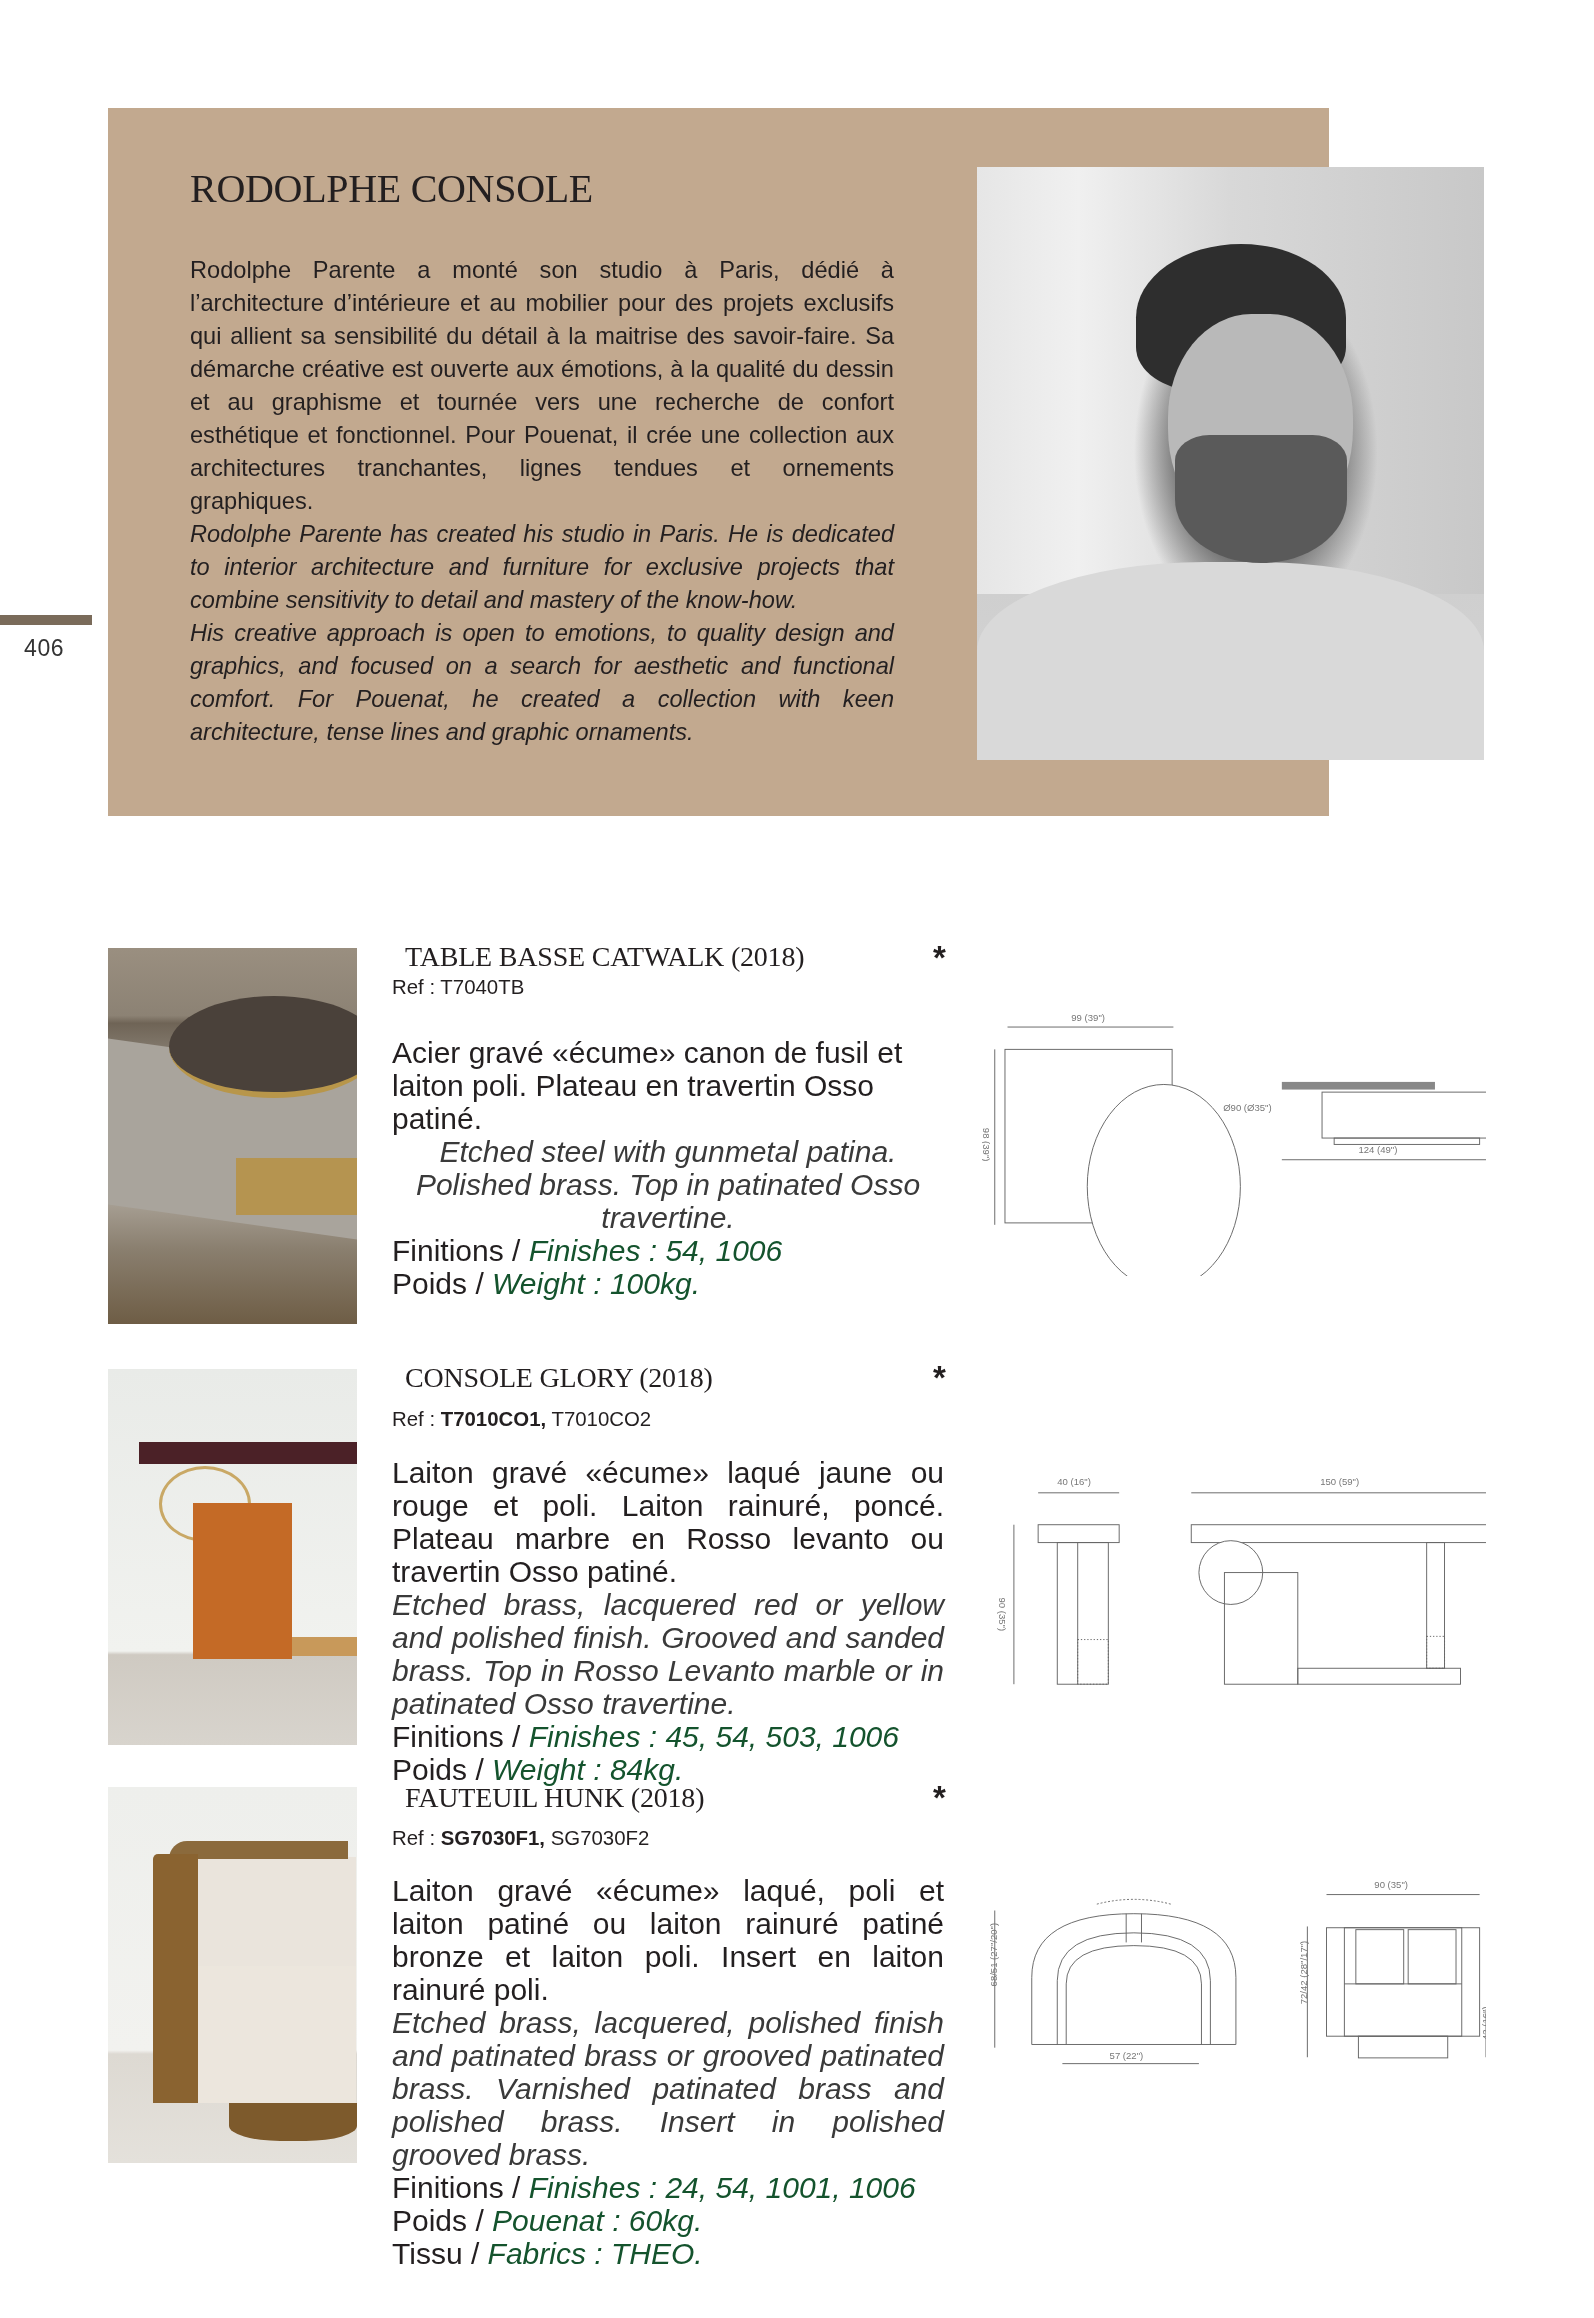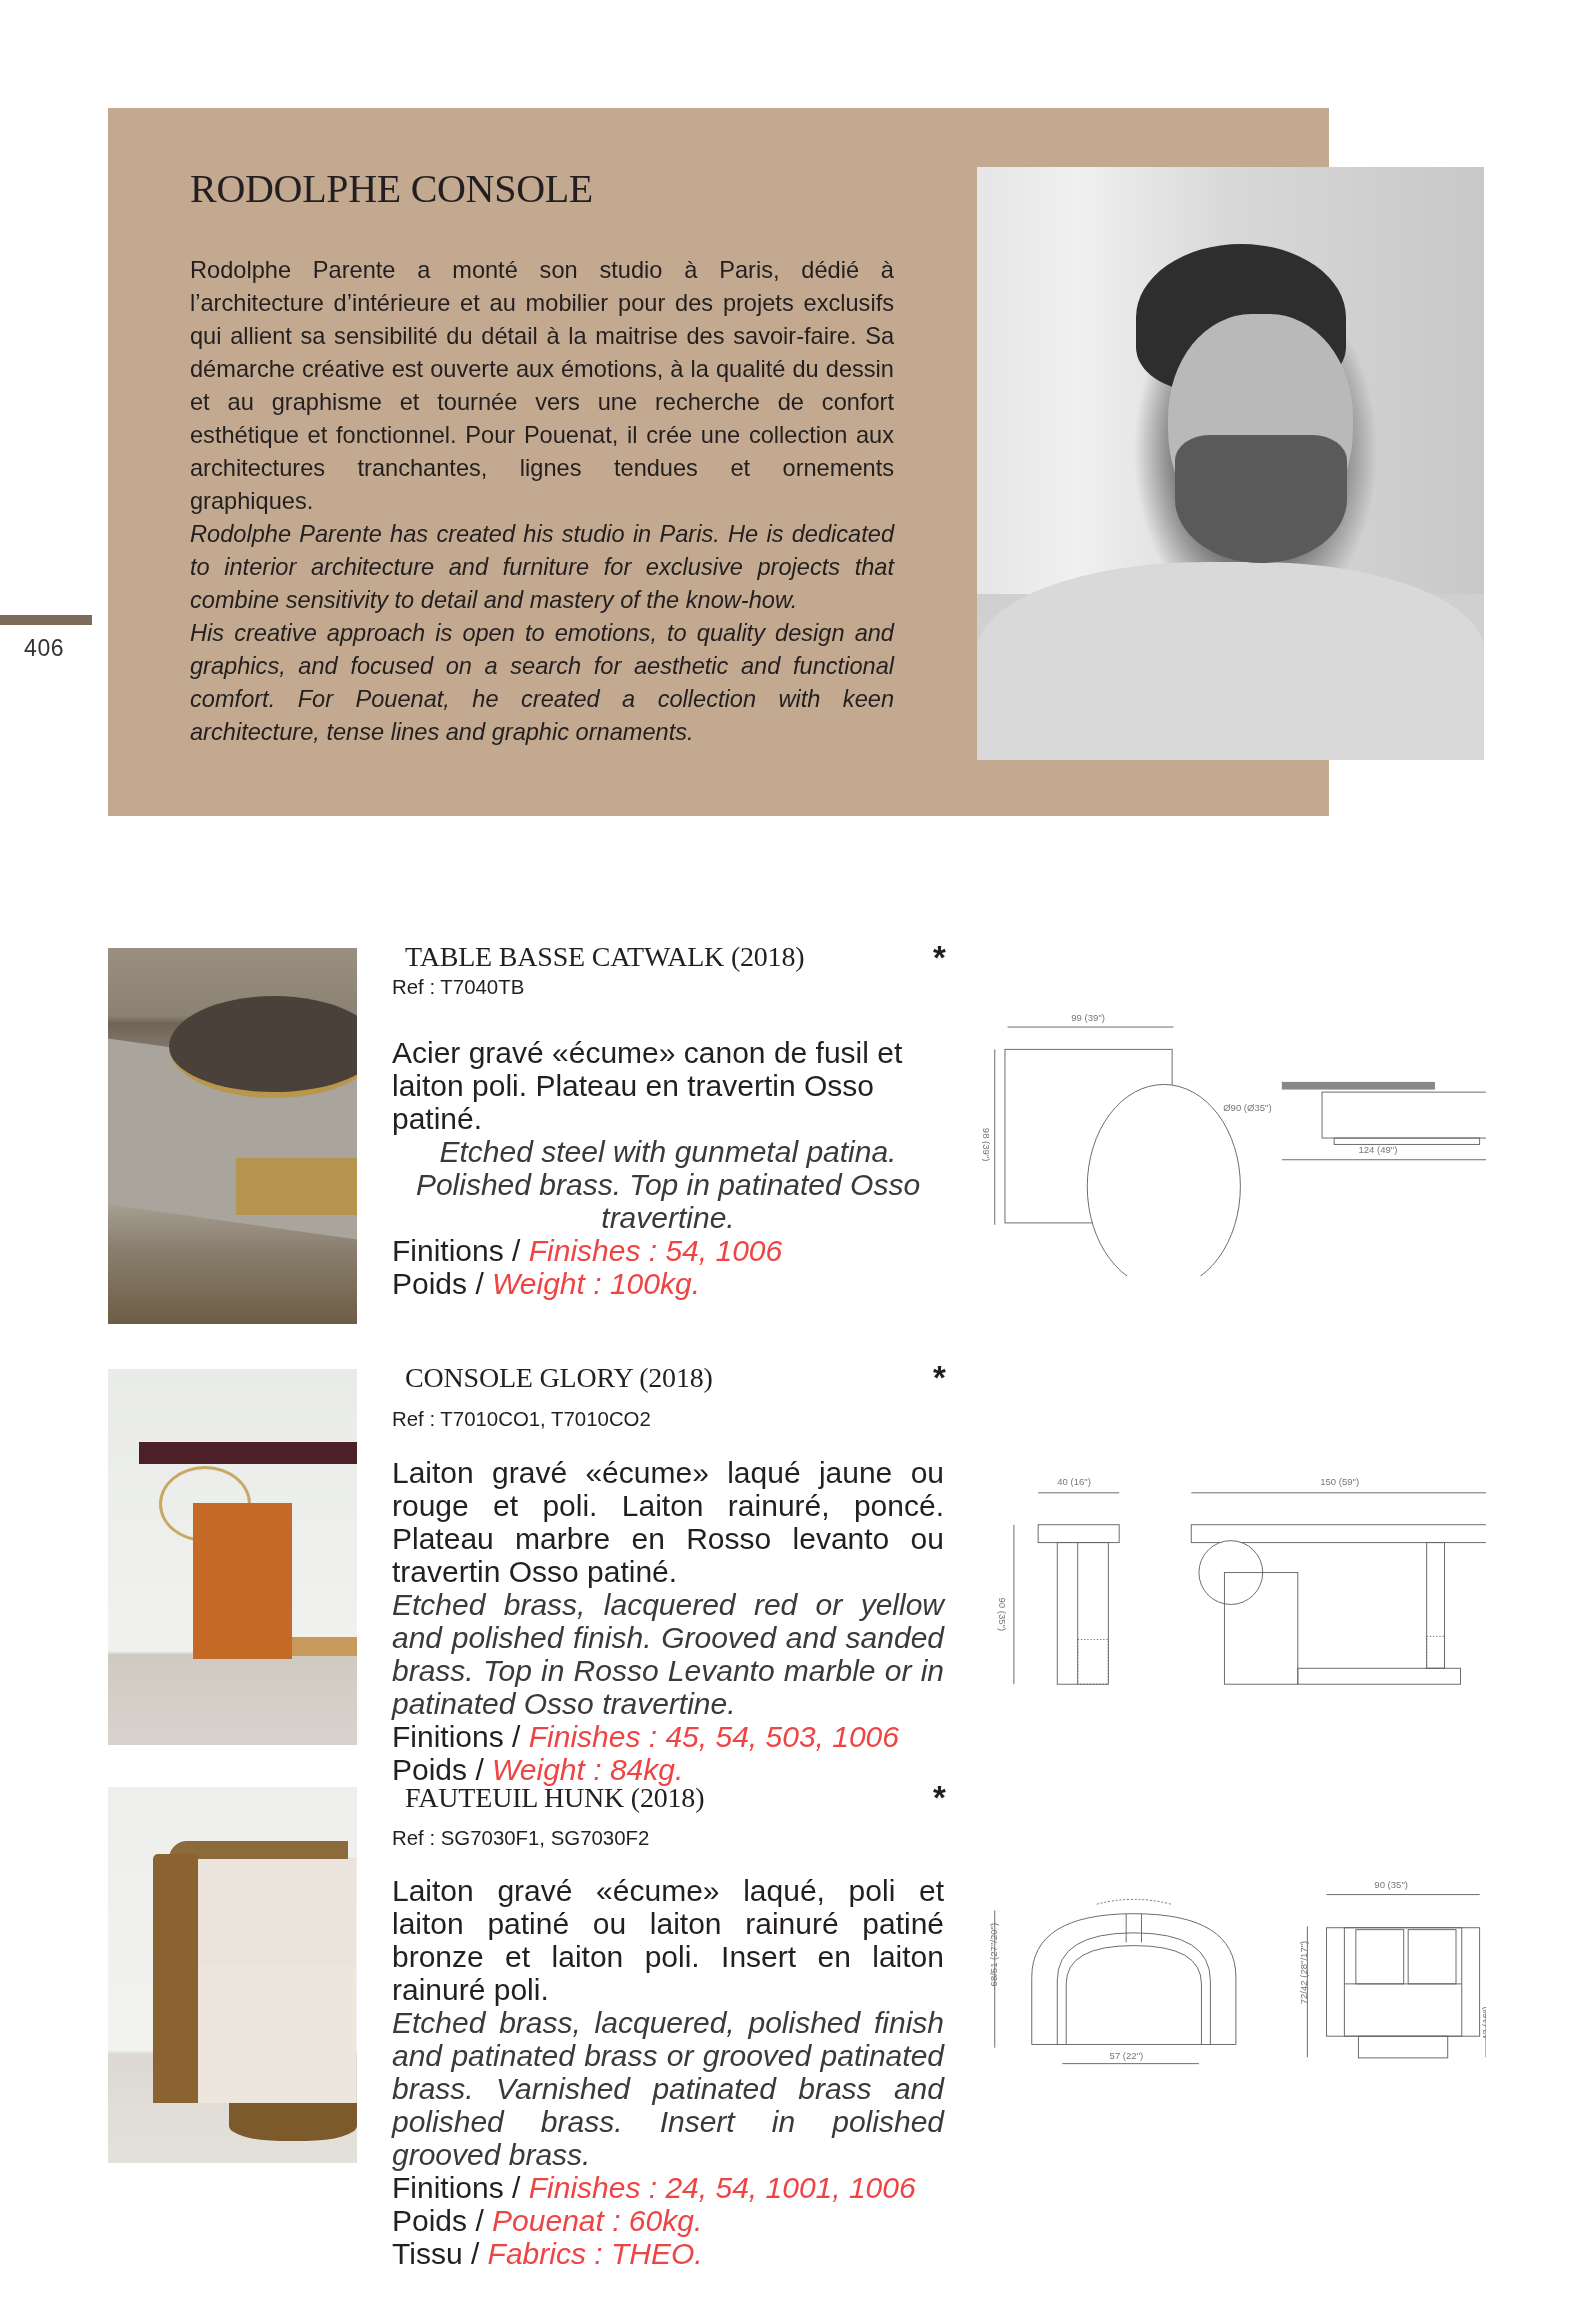--- a/index.html
+++ b/index.html
@@ -40,27 +40,27 @@
   .img-chair { top:1787px; background: linear-gradient(180deg, #eeefec 0%, #f2f2ef 70%, #ddd9d2 71%, #e4e1db 100%); }
   .img-chair .arm { position:absolute; left:45px; top:67px; width:45px; height:249px; background:#8a6330; border-radius:5.1px 0 0 0; }
   .img-chair .top { position:absolute; left:61px; top:54px; width:179px; height:18px; background:#8b6a3c; border-radius:38px 0 0 0; }
   .img-chair .back { position:absolute; left:89px; top:70px; width:159px; height:115px; background:#eae4dc; }
   .img-chair .seat { position:absolute; left:89px; top:179px; width:159px; height:137px; background:#ece6dd; }
   .img-chair .base { position:absolute; left:121px; top:316px; width:128px; height:38px; background:#7d5a2c; border-radius:0 0 40% 40%; }
 
   .title { left:405px; font-family:"Liberation Serif", serif; font-size:28px; letter-spacing:-0.2px; white-space:nowrap; }
   .star { left:933px; font-size:33px; font-weight:bold; }
   .ref { left:392px; font-size:20.4px; white-space:nowrap; }
-  .ref b { font-weight:normal;text-align:right; }
+  .ref b { font-weight:bold;text-align:right; }
   .desc { left:392px; width:552px; font-size:30px; line-height:33px; }
   .desc p { margin:0; text-align:justify; }
   .desc .fr { }
   .desc .en { font-style:italic; color:#3a3a3a; }
   .desc .kv .k { font-style:normal; }
-  .desc .kv .v { font-style:italic; color:#ef4444; }
+  .desc .kv .v { font-style:italic; color:#14532d; }
 
   .drawing { left:982px; width:504px; }
   .drawing svg { display:block; }
   .dim { font-family:"Liberation Sans", sans-serif; font-size:15px; fill:#777; }
 </style>
 </head>
 <body>
 
 <div class="abs page-bar"></div>
 <div class="abs page-num">406</div>

